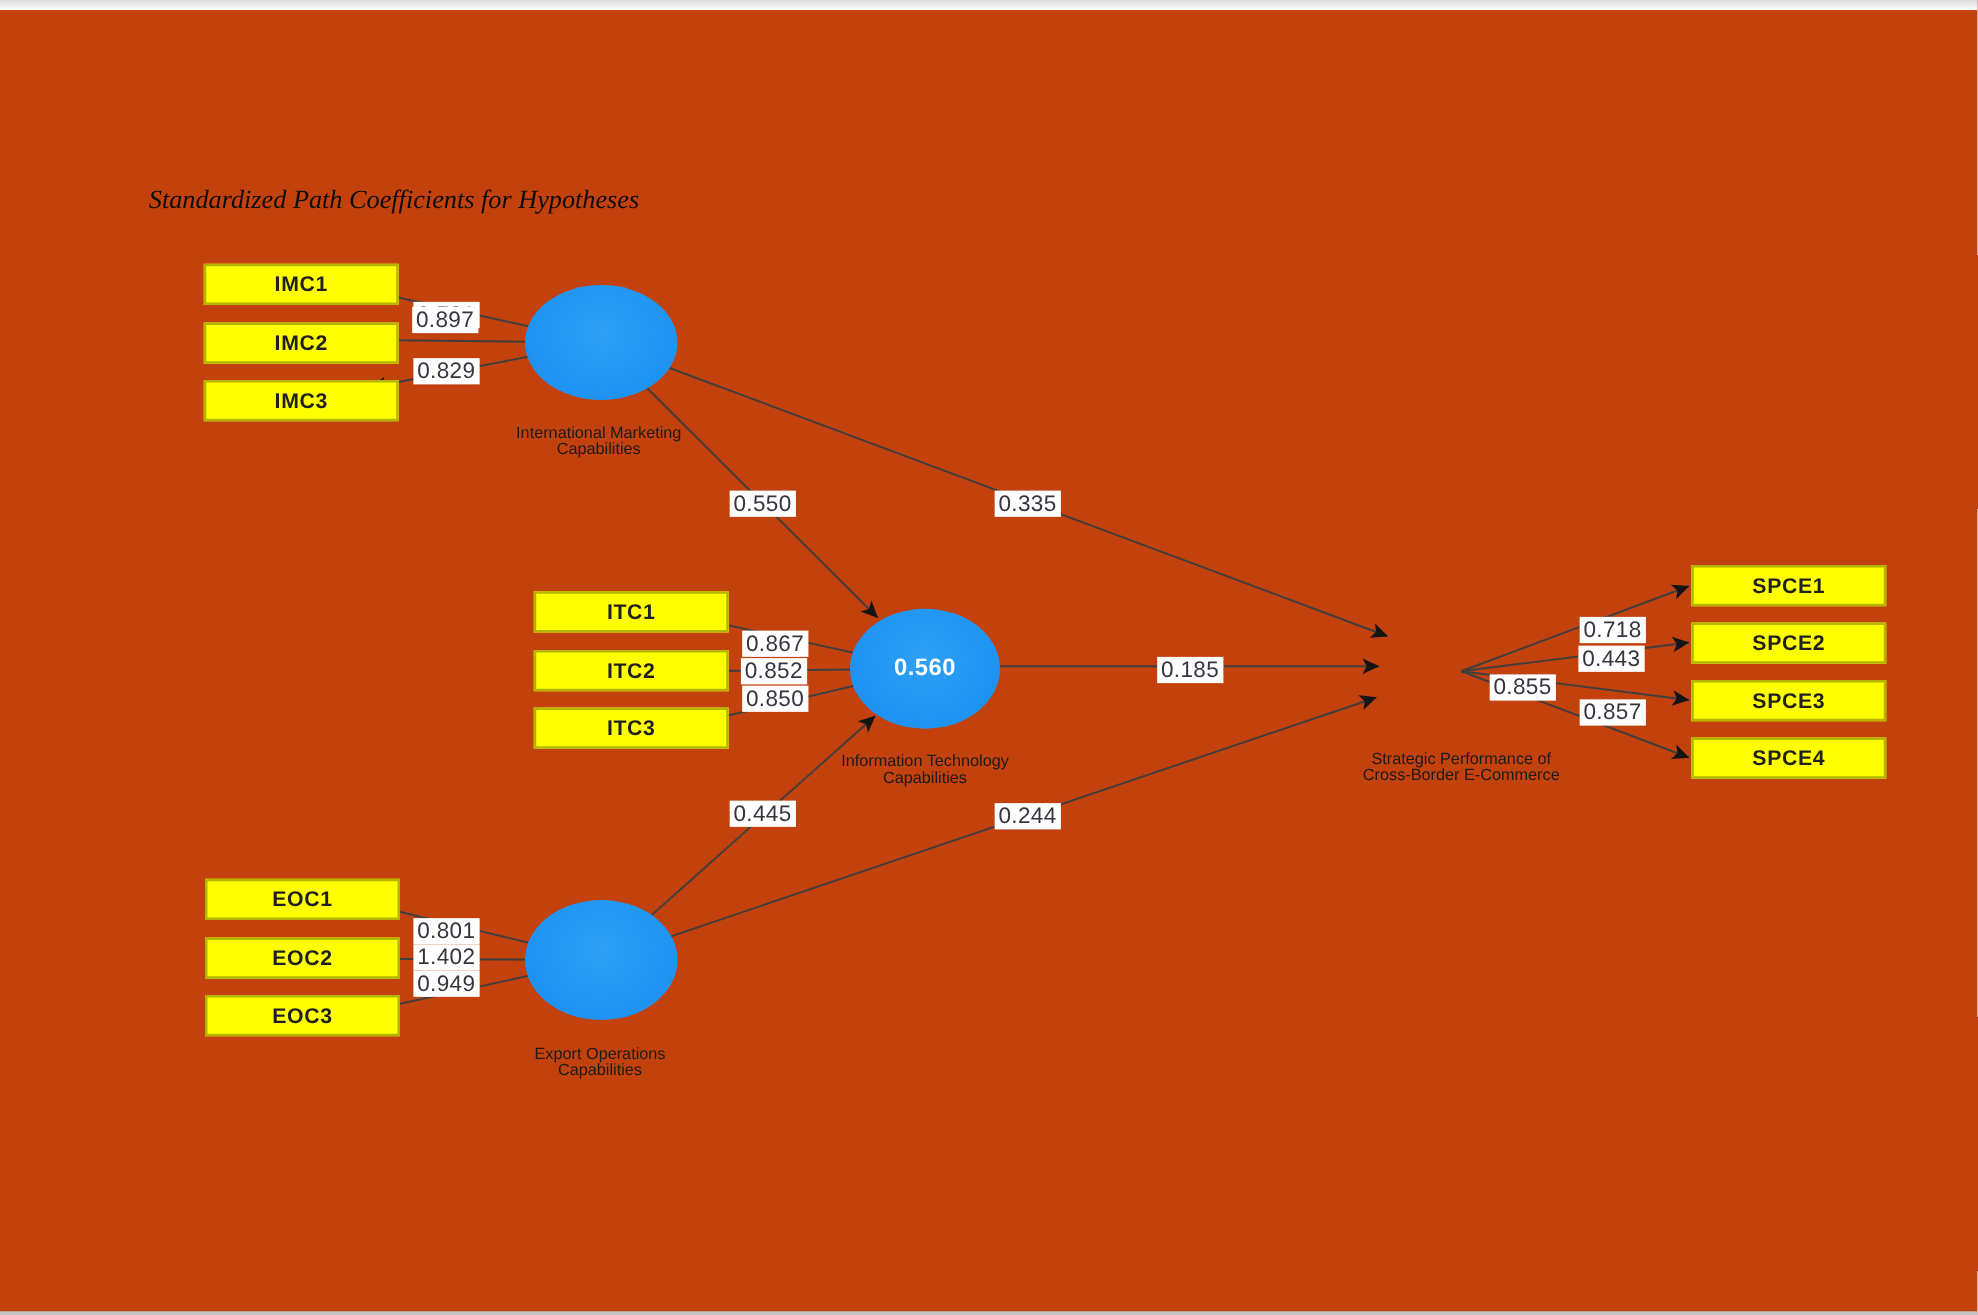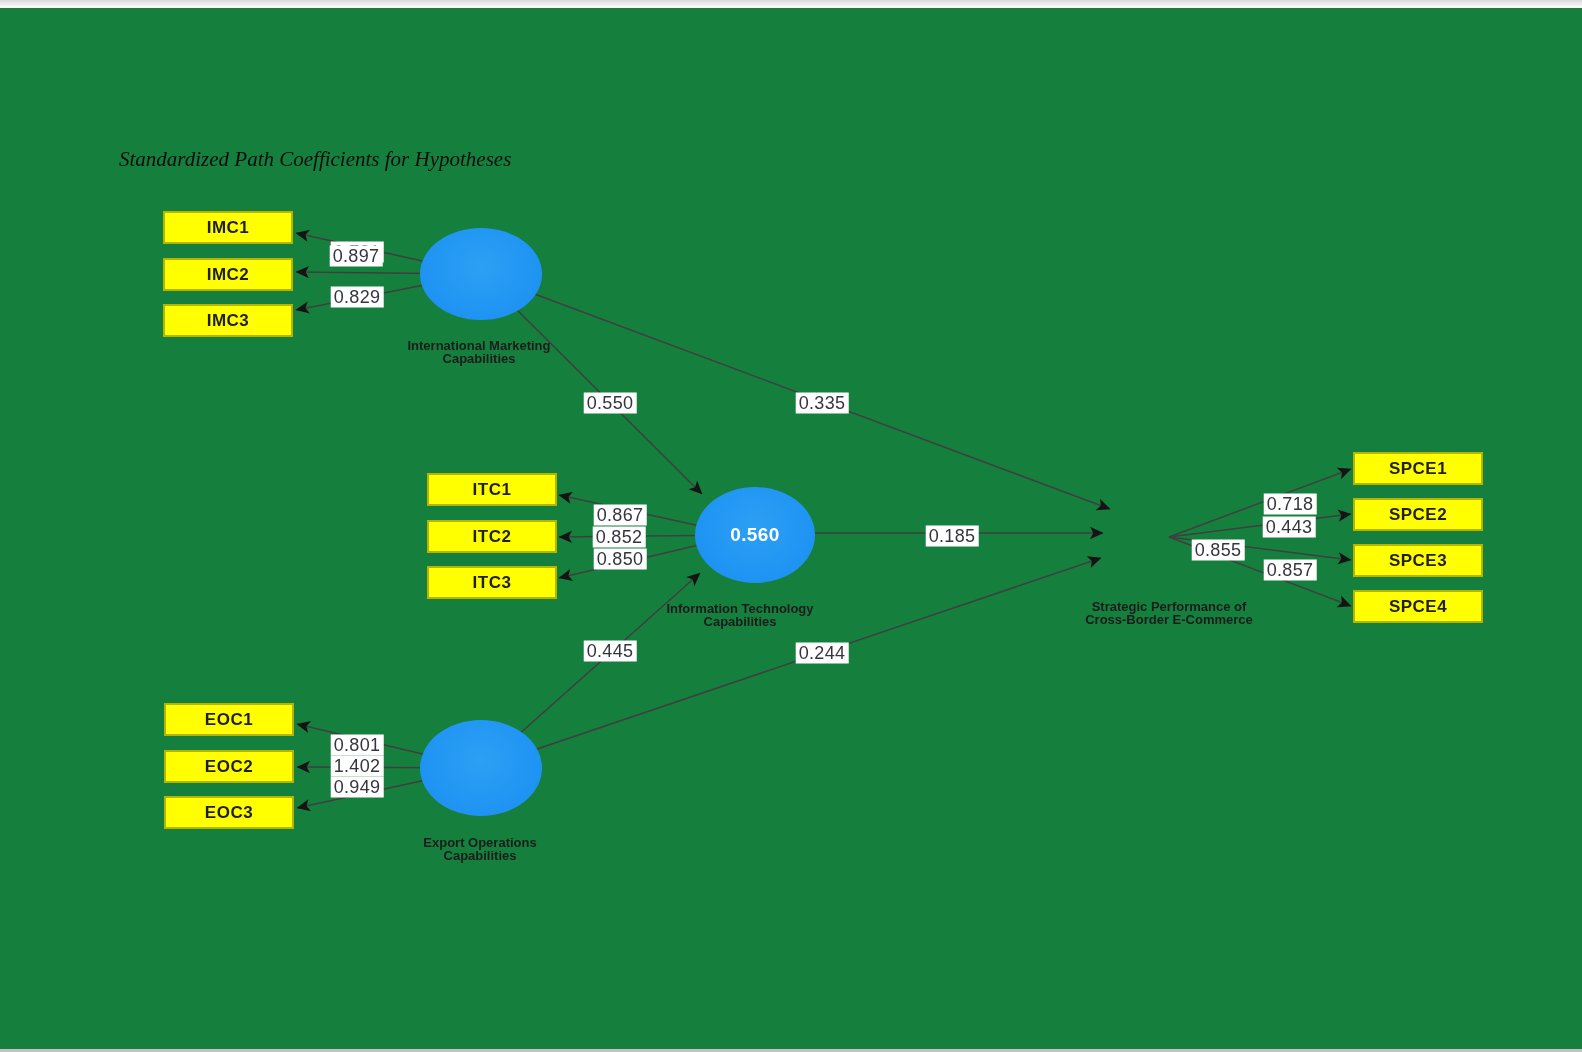--- a/index.html
+++ b/index.html
@@ -1,44 +1,44 @@
 <!DOCTYPE html>
 <html><head>
 <meta charset="utf-8">
 <style>
   html,body{margin:0;padding:0;background:#ffffff;}
   .canvas{
-    position:relative;width:1582px;height:1052px;background:#15803d;overflow:hidden;
+    position:relative;width:1582px;height:1052px;background:#c2410c;overflow:hidden;
     font-family:"Liberation Sans","DejaVu Sans",sans-serif;
   }
   .top-edge{position:absolute;left:0;top:0;width:100%;height:8px;
     background:linear-gradient(to bottom,#d9d9d9,#ffffff);}
   .bottom-edge{position:absolute;left:0;bottom:0;width:100%;height:3px;background:#c3c3c3;}
   .edges{position:absolute;left:0;top:0;z-index:1;}
   .edges line{stroke:#3f3f3f;stroke-width:1.5;}
   .figure-title{
     position:absolute;left:119px;top:147px;z-index:2;
     font-family:"Liberation Serif","DejaVu Serif",serif;
     font-style:italic;font-size:21px;color:#0d0d0d;white-space:nowrap;
   }
   .ind{
-    position:absolute;width:130px;height:33px;box-sizing:border-box;z-index:2;
+    position:absolute;width:156px;height:33px;box-sizing:border-box;z-index:2;
     background:#ffff00;border:2px solid #b5b500;
     display:flex;align-items:center;justify-content:center;
     font-size:17px;font-weight:bold;letter-spacing:0.5px;color:#1f1f1f;
   }
   .construct{
     position:absolute;z-index:2;border-radius:50%;
     background:radial-gradient(ellipse at 50% 42%,#2da0f4 0%,#2196f3 55%,#1d8df0 100%);
     display:flex;align-items:center;justify-content:center;
   }
   .cval{font-size:19px;font-weight:bold;color:#ffffff;letter-spacing:0.4px;}
   .clabel{
     position:absolute;z-index:2;transform:translateX(-50%);
-    text-align:center;font-size:13px;line-height:13px;color:#1c1c1c;white-space:nowrap;font-weight:bold;
+    text-align:center;font-size:13px;line-height:13px;color:#1c1c1c;white-space:nowrap;
   }
   .coef{
     position:absolute;z-index:3;transform:translate(-50%,-50%);
     background:#ffffff;padding:0 3px;white-space:nowrap;
     font-size:18px;letter-spacing:0.3px;color:#35353f;
   }
 </style>
 </head>
 <body>
 
@@ -84,21 +84,21 @@
     <div>International Marketing</div>
     <div>Capabilities</div>
   </div>
   <div class="ind" style="left:163px;top:211px">IMC1</div>
   <div class="ind" style="left:163px;top:258px">IMC2</div>
   <div class="ind" style="left:163px;top:304px">IMC3</div>
   <div class="coef" style="left:357px;top:252px">0.781</div>
   <div class="coef" style="left:356px;top:256px">0.897</div>
   <div class="coef" style="left:357px;top:297px">0.829</div>
 
-  <div class="construct" style="left:695px;top:487px;width:120px;height:96px">
+  <div class="construct" style="left:680px;top:487px;width:120px;height:96px">
     <span class="cval">0.560</span>
   </div>
   <div class="clabel" style="left:740px;top:602px">
     <div>Information Technology</div>
     <div>Capabilities</div>
   </div>
   <div class="ind" style="left:427px;top:473px">ITC1</div>
   <div class="ind" style="left:427px;top:520px">ITC2</div>
   <div class="ind" style="left:427px;top:566px">ITC3</div>
   <div class="coef" style="left:620px;top:515px">0.867</div>

